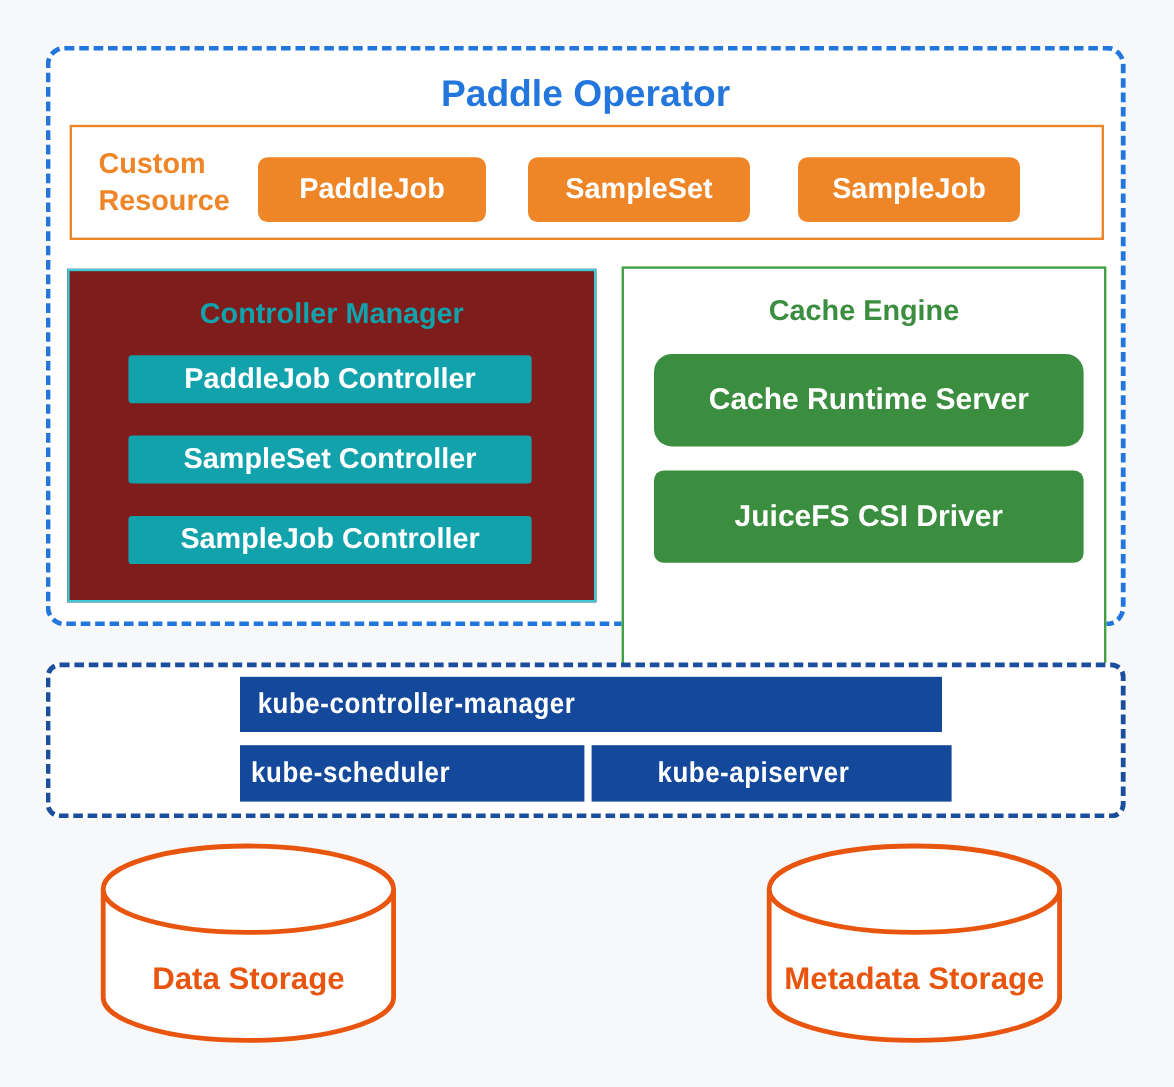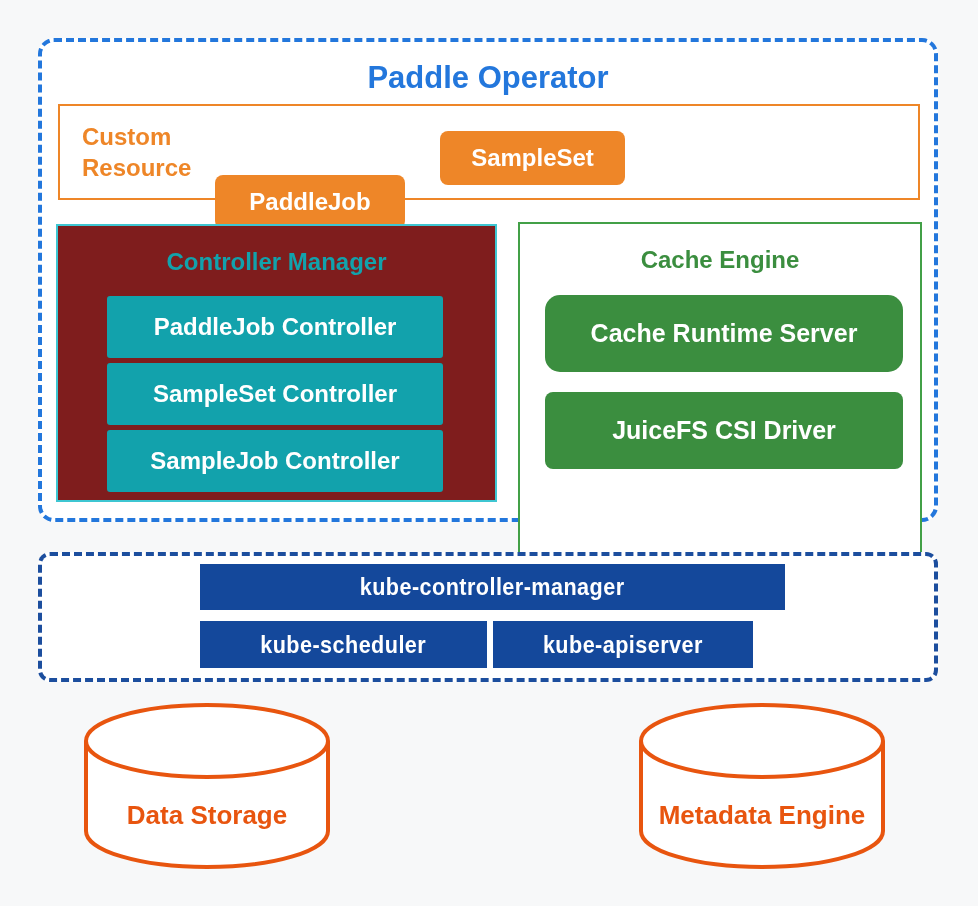--- a/index.html
+++ b/index.html
@@ -34,35 +34,35 @@
   .custom-label {
     position: absolute; left: 22px; top: 50%; transform: translateY(-50%);
     color: #EE8628; font-size: 24px; font-weight: bold; line-height: 1.3;
   }
   .cr-btn {
     position: absolute; top: 25px; height: 54px;
     background: #EE8628; border-radius: 8px;
     color: #ffffff; font-size: 24px; font-weight: bold;
     display: flex; align-items: center; justify-content: center;
   }
-  .cr-btn.b1 { left: 155px; width: 190px; margin-top: 44px; }
+  .cr-btn.b1 { left: 155px; width: 190px; }
   .cr-btn.b2 { left: 380px; width: 185px; }
   .cr-btn.b3 { left: 605px; width: 185px; }
 
   
   .cm-box {
     position: absolute; left: 14px; top: 182px; width: 441px; height: 278px;
     background: #7f1d1d; border: 2px solid #3EC6D2;
   }
   .cm-title {
     position: absolute; left: 0; top: 22px; width: 100%; text-align: center;
     color: #12A2AC; font-size: 24px; font-weight: bold;
   }
   .cm-btn {
-    position: absolute; left: 49px; width: 336px; height: 62px;
+    position: absolute; left: 49px; width: 336px; height: 40px;
     background: #12A2AC; border-radius: 3px;
     color: #ffffff; font-size: 24px; font-weight: bold;
     display: flex; align-items: center; justify-content: center;
   }
   .cm-btn.b1 { top: 70px; }
   .cm-btn.b2 { top: 137px; }
   .cm-btn.b3 { top: 204px; }
 
   
   .ce-box {
@@ -80,26 +80,26 @@
     display: flex; align-items: center; justify-content: center;
   }
   .ce-btn.b1 { top: 71px; border-radius: 15px; }
   .ce-btn.b2 { top: 168px; }
 
   
   .k8s-btn {
     position: absolute;
     background: #14489B;
     color: #ffffff; font-size: 24px; font-weight: bold;
-    display: flex; align-items: center; justify-content: center;
+    display: flex; align-items: center; justify-content: flex-start;
   }
   .k8s-btn span { display: inline-block; transform: scaleX(0.9); transform-origin: center; letter-spacing: 0.5px; }
   .k8s-btn.b1 { left: 158px; top: 8px;  width: 585px; height: 46px; }
   .k8s-btn.b2 { left: 158px; top: 65px; width: 287px; height: 47px; }
-  .k8s-btn.b3 { left: 451px; top: 65px; width: 260px; height: 47px; }
+  .k8s-btn.b3 { left: 451px; top: 65px; width: 300px; height: 47px; padding-left: 46px; }
 
   
   .cylinder { position: absolute; width: 248px; height: 172px; }
   .cylinder.left  { left: 83px;  top: 701px; }
   .cylinder.right { left: 638px; top: 701px; }
   .cylinder svg { position: absolute; left: 0; top: 0; }
   .cyl-label {
     position: absolute; left: 0; top: 99px; width: 100%;
     text-align: center; color: #E8550F; font-size: 26px; font-weight: bold;
   }
@@ -112,20 +112,21 @@
   <div class="group operator">
     <div class="operator-title">Paddle Operator</div>
 
     <div class="custom-box">
       <div class="custom-label">
         <div>Custom</div>
         <div>Resource</div>
       </div>
       <div class="cr-btn b1">PaddleJob</div>
       <div class="cr-btn b2">SampleSet</div>
+      <div class="cr-btn b3">SampleJob</div>
     </div>
 
     <div class="cm-box">
       <div class="cm-title">Controller Manager</div>
       <div class="cm-btn b1">PaddleJob Controller</div>
       <div class="cm-btn b2">SampleSet Controller</div>
       <div class="cm-btn b3">SampleJob Controller</div>
     </div>
 
     <div class="ce-box">
@@ -153,16 +154,16 @@
       <ellipse cx="124" cy="40" rx="121" ry="36" fill="#ffffff" stroke="#E8550F" stroke-width="4"></ellipse>
     </svg>
     <div class="cyl-label">Data Storage</div>
   </div>
 
   <div class="cylinder right">
     <svg width="248" height="172" viewBox="0 0 248 172">
       <path d="M 3 40 L 3 130 A 121 36 0 0 0 245 130 L 245 40" fill="#ffffff" stroke="#E8550F" stroke-width="4"></path>
       <ellipse cx="124" cy="40" rx="121" ry="36" fill="#ffffff" stroke="#E8550F" stroke-width="4"></ellipse>
     </svg>
-    <div class="cyl-label">Metadata Engine</div>
+    <div class="cyl-label">Metadata Storage</div>
   </div>
 
 </div>
 
 </body></html>

